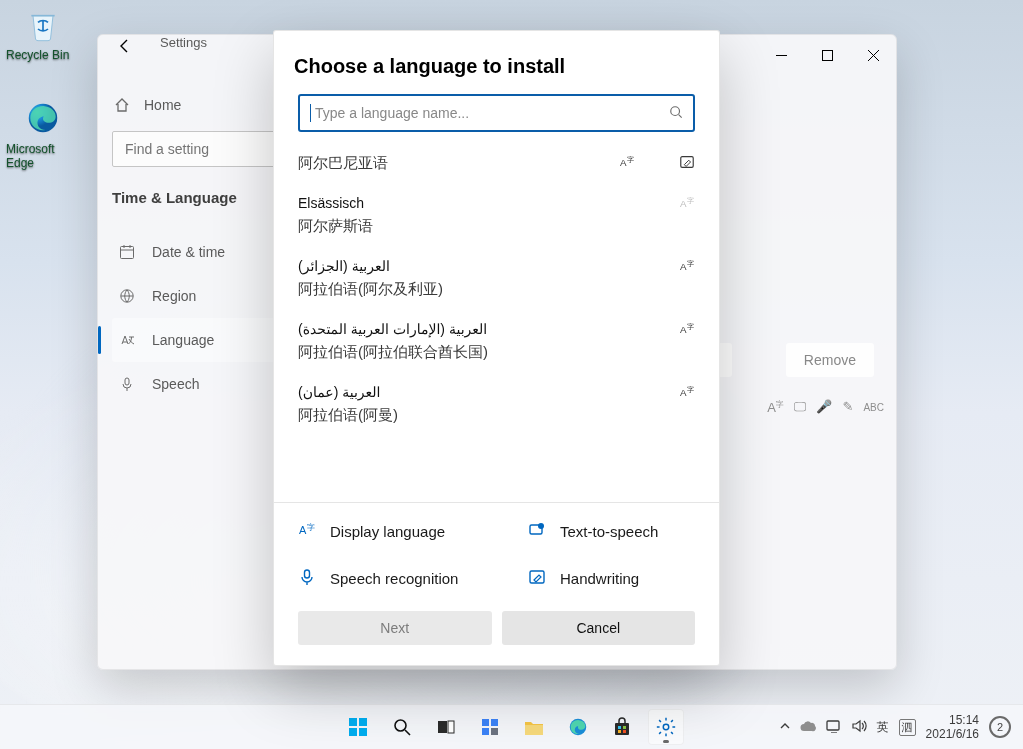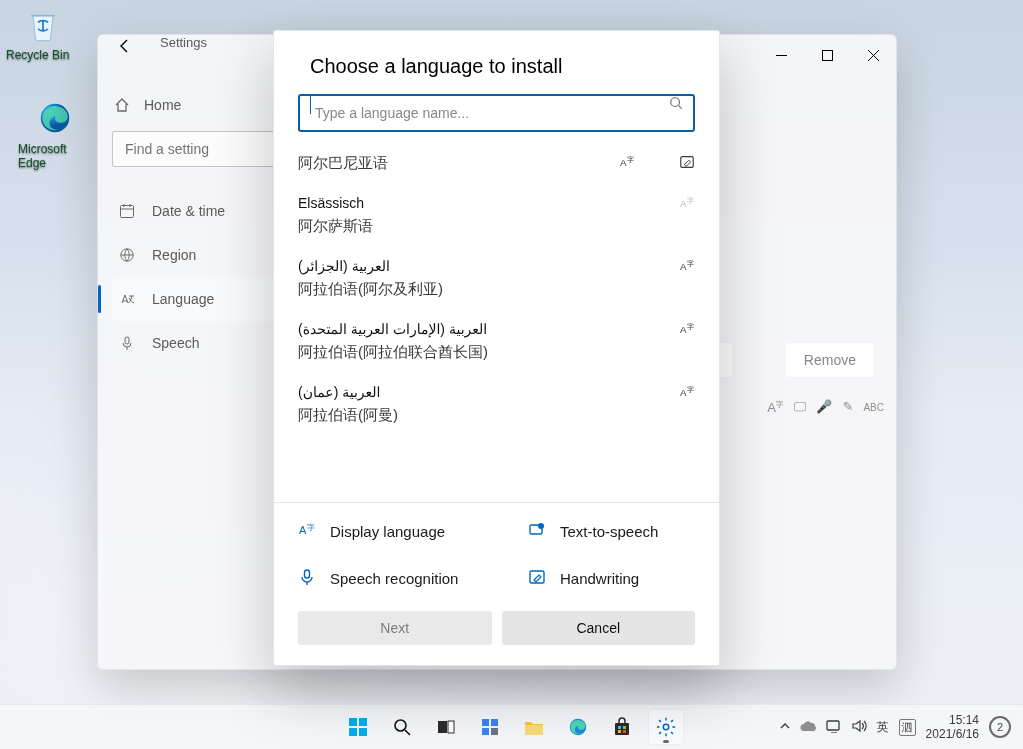--- a/index.html
+++ b/index.html
@@ -29,22 +29,22 @@
 .nav-item.selected{background:rgba(255,255,255,.45)}
 .nav-item.selected::before{content:"";position:absolute;left:-14px;top:8px;bottom:8px;width:3px;background:#0067c0;border-radius:2px}
 .content-area{flex:1;position:relative}
 
 .pill-btn{position:absolute;height:34px;line-height:34px;padding:0 18px;border-radius:3px;background:rgba(255,255,255,.85);color:#999;font-size:14px}
 .pill-btn.remove{color:#888}
 .feature-icons{position:absolute;right:12px;top:324px;display:flex;gap:10px;color:#8e8e8e}
 .feature-icons span{font-size:13px}
 
 .dialog{position:absolute;left:273px;top:30px;width:445px;height:634px;background:#fff;border:1px solid rgba(0,0,0,.10);border-radius:3px;box-shadow:0 24px 60px rgba(0,0,0,.22);display:flex;flex-direction:column;z-index:5}
-.dialog-header{padding:24px 36px 16px;font-size:20px;font-weight:400;color:#000}
-.dialog-search{margin:0 24px 10px;height:34px;border:2px solid #0a5da9;border-radius:3px;display:flex;padding:0 10px;background:#fff}
+.dialog-header{padding:24px 20px 16px;font-size:20px;font-weight:700;color:#000}
+.dialog-search{margin:0 24px 10px;height:34px;border:2px solid #0a5da9;border-radius:3px;display:flex;align-items:center;padding:0 10px;background:#fff}
 .dialog-search input{border:none;outline:none;flex:1;font-size:14px;color:#333}
 .dialog-search input::placeholder{color:#888}
 .dialog-search .sicon{color:#6b6b6b}
 .caret{width:1px;height:18px;background:#0a5da9;margin-right:2px;animation:blink 1s steps(1) infinite}
 @keyframes blink{50%{opacity:0}}
 .lang-list{flex:1 1 auto;overflow:hidden;padding:2px 0 0}
 .lang-row{padding:10px 24px 12px;position:relative}
 .lang-row .native{color:#111;font-size:14px;margin-bottom:6px}
 .lang-row .local{color:#3a3a3a;font-size:15px}
 .lang-row .row-icons{position:absolute;right:24px;top:10px;display:flex;gap:44px;color:#3a3a3a}
@@ -78,21 +78,21 @@
 <div class="desktop-icon di-recycle" style="left:6px;top:4px">
   <div class="glyph">
     <svg viewBox="0 0 48 48">
         <path fill="#e8f4fb" stroke="#86b8d8" d="M12 14h24l-3 28a3 3 0 0 1-3 2H18a3 3 0 0 1-3-2z"></path>
         <path d="M10 14h28" stroke="#86b8d8" stroke-width="2"></path>
         <path d="M18 22c3-3 9-3 12 0M18 30c3 3 9 3 12 0M24 20v12" stroke="#1976c3" stroke-width="2" fill="none"></path>
       </svg>
   </div>
   <div>Recycle Bin</div>
 </div>
-<div class="desktop-icon di-edge" style="left:18px;top:98px">
+<div class="desktop-icon di-edge" style="left:6px;top:98px">
   <div class="glyph">
     <svg viewBox="0 0 48 48">
         <defs>
           <radialGradient id="eg" cx="30%" cy="30%">
             <stop offset="0" stop-color="#3cc9c0"></stop>
             <stop offset=".5" stop-color="#1a8ed8"></stop>
             <stop offset="1" stop-color="#0a5aa0"></stop>
           </radialGradient>
         </defs>
         <circle cx="24" cy="24" r="18" fill="url(#eg)"></circle>
@@ -132,20 +132,21 @@
     <div class="sidebar">
       <div class="home-row">
         <svg class="svg16" viewBox="0 0 16 16">
             <path d="M2 8 8 2l6 6M4 7v7h8V7" fill="none" stroke="#6a6a6a" stroke-width="1.3"></path>
           </svg>
         <span>Home</span>
       </div>
       <div class="search-box">
         <input placeholder="Find a setting" style="">
       </div>
+      <div class="section-title">Time &amp; Language</div>
 
       <div class="nav-item">
         <span class="ico">
             <svg class="svg16" viewBox="0 0 16 16">
               <rect x="1.5" y="2.5" width="13" height="12" rx="1" fill="none" stroke="#6a6a6a"></rect>
               <path d="M1.5 6h13M5 1v3M11 1v3" stroke="#6a6a6a"></path>
             </svg>
           </span>
         <span>Date &amp; time</span>
       </div>

